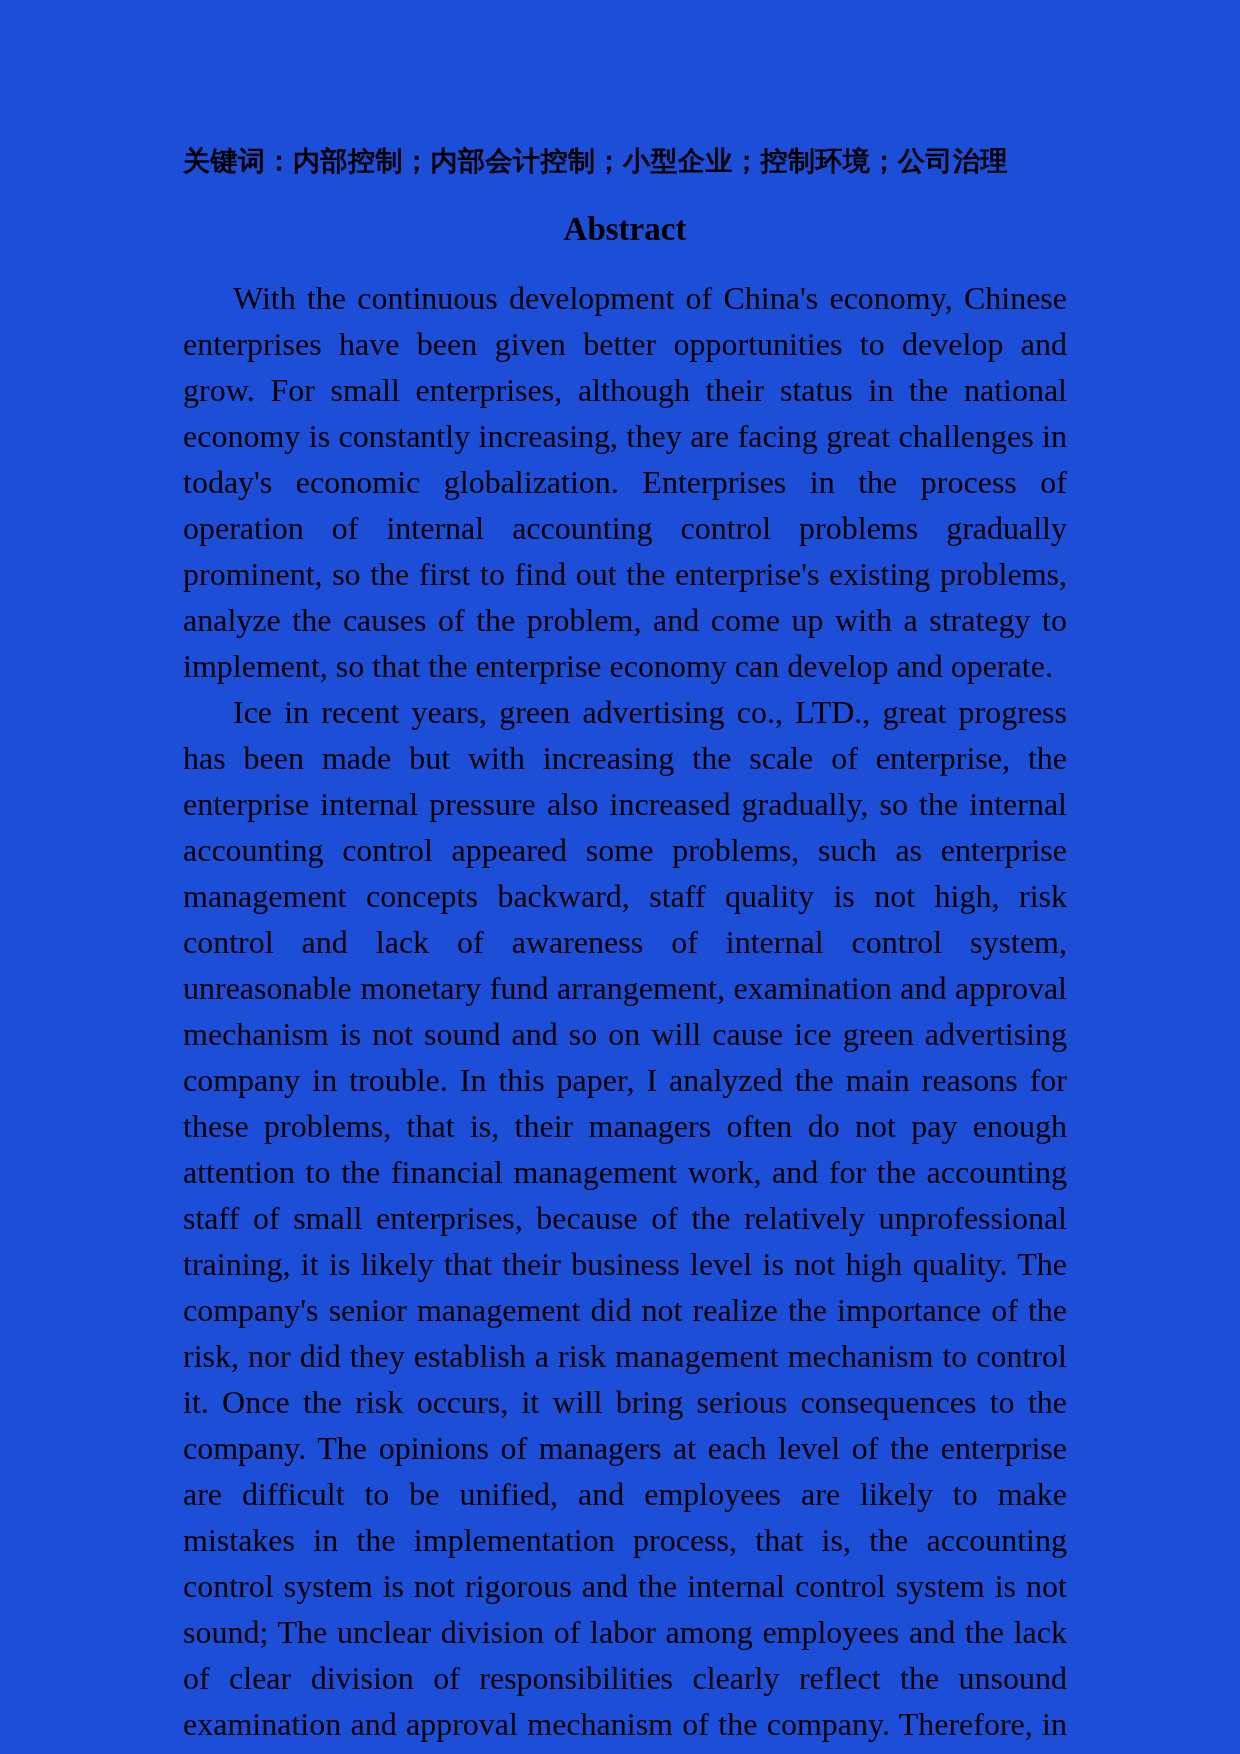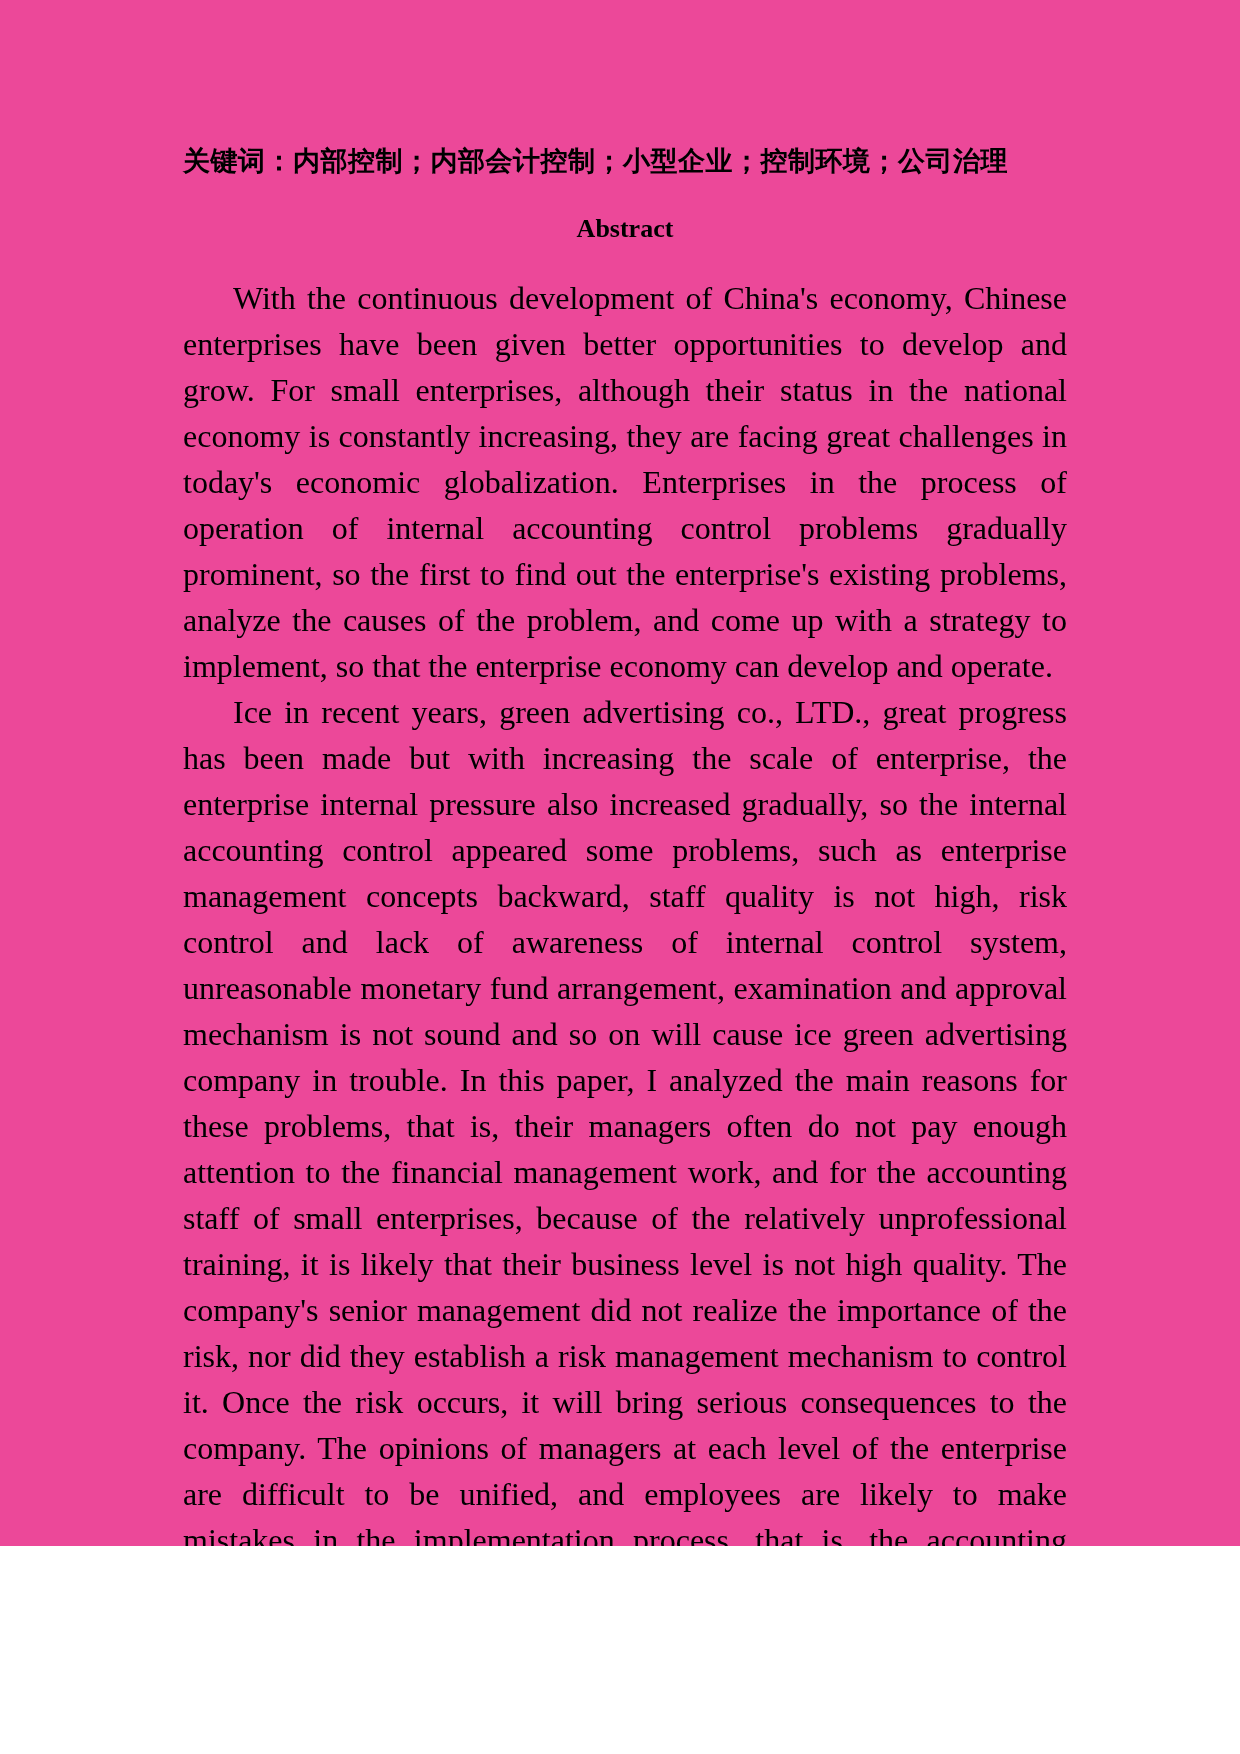--- a/index.html
+++ b/index.html
@@ -3,22 +3,22 @@
 <meta charset="utf-8">
 <style>
   html, body {
     margin: 0;
     padding: 0;
     background: #ffffff;
   }
   .page {
     position: relative;
     width: 1240px;
-    height: 1546px;
-    background: #ec4899;
+    height: 1754px;
+    background: #1d4ed8;
     overflow: hidden;
   }
   .content {
     position: absolute;
     left: 183px;
     top: 0;
     width: 884px;
   }
   .keywords {
     margin: 143px 0 0 0;
@@ -28,21 +28,21 @@
     line-height: 36px;
     color: #000000;
     letter-spacing: 0.5px;
     white-space: nowrap;
   }
   .abstract-heading {
     margin: 26px 0 0 0;
     text-align: center;
     font-family: "Liberation Serif", serif;
     font-weight: bold;
-    font-size: 26px;
+    font-size: 33px;
     line-height: 48px;
     color: #000000;
   }
   .body-para {
     margin: 22px 0 0 0;
     font-family: "Liberation Serif", serif;
     font-size: 32px;
     line-height: 46px;
     color: #000000;
     text-align: justify;

